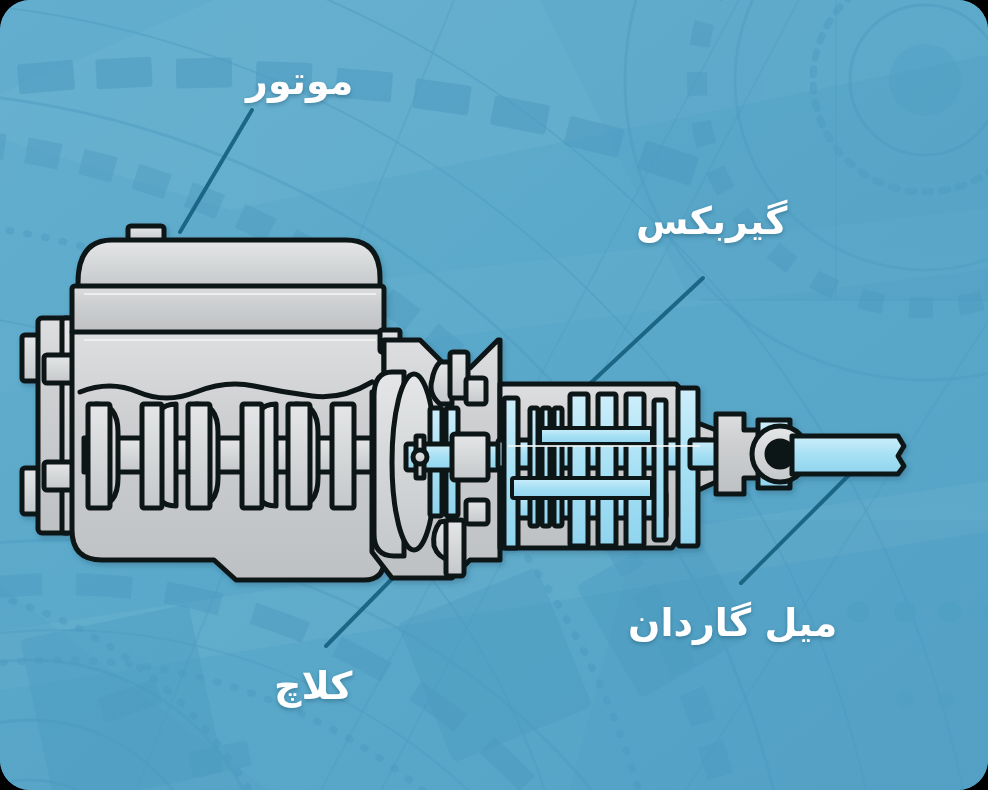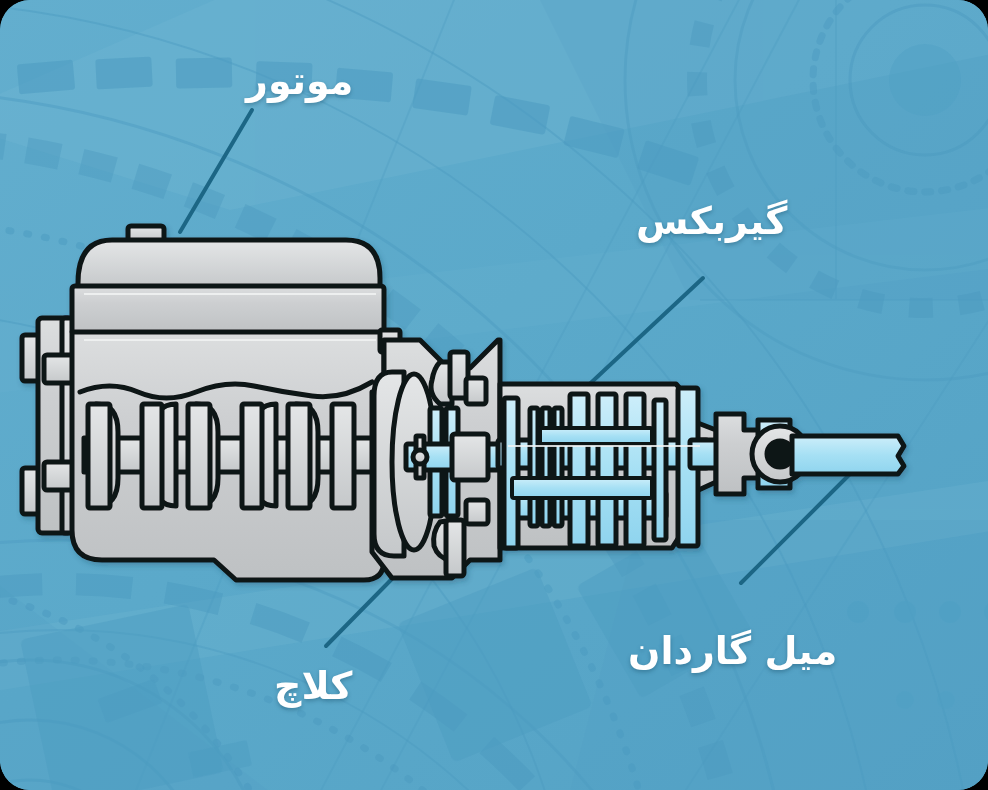--- a/index.html
+++ b/index.html
@@ -356,17 +356,17 @@
       <path d="M 84 294 L 376 294"></path>
       <path d="M 84 340 L 376 340"></path>
       <path d="M 508 446 L 700 446"></path>
     </g>
   </svg>
 
   <div class="label" id="label-motor" style="left: 246px; top: 62px;">موتور</div>
 
   <div class="label" id="label-gearbox" style="left: 636px; top: 202px;">گیربکس</div>
 
-  <div class="label" id="label-driveshaft" style="left: 628px; top: 632px;">میل گاردان</div>
+  <div class="label" id="label-driveshaft" style="left: 628px; top: 604px;">میل گاردان</div>
 
   <div class="label" id="label-clutch" style="left: 274px; top: 667px;">کلاچ</div>
 
 </div>
 
 </body></html>

